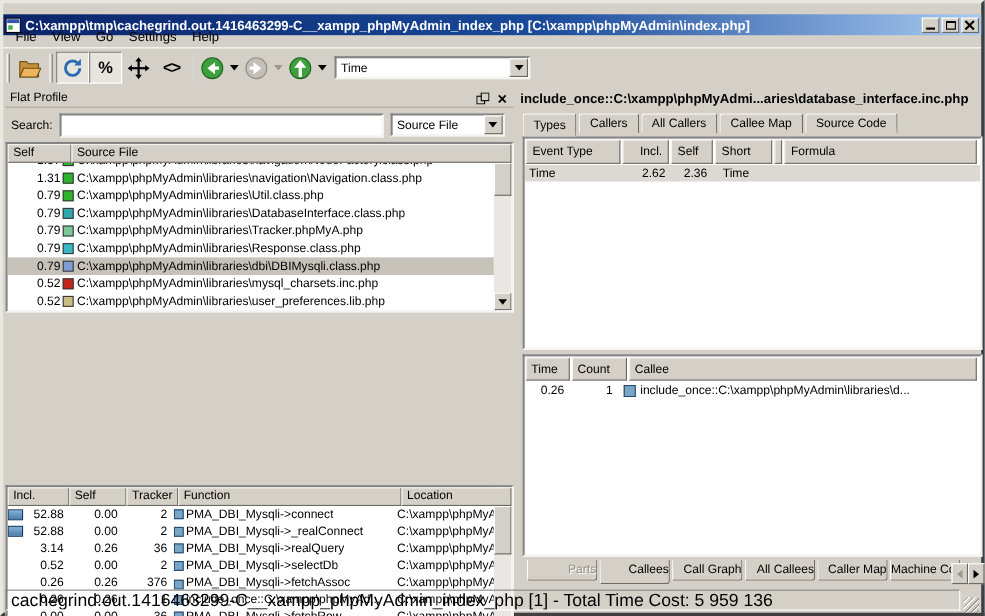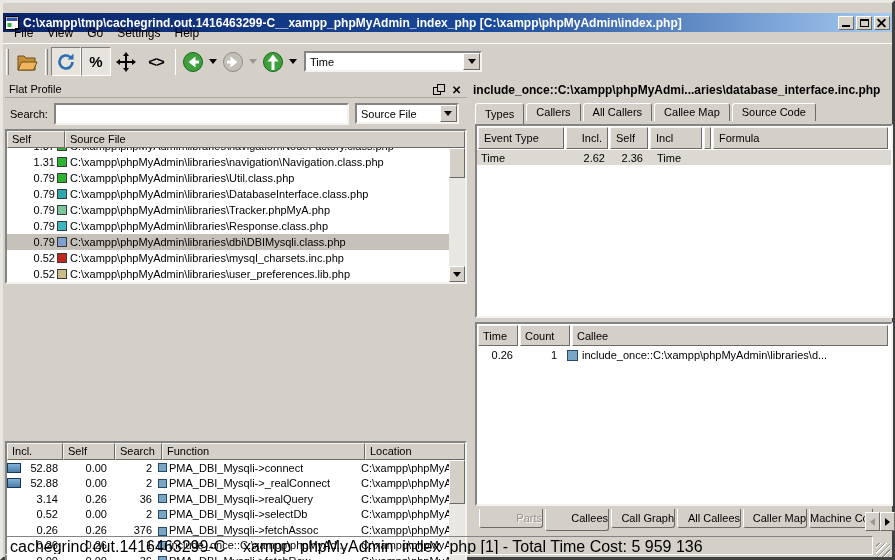--- a/index.html
+++ b/index.html
@@ -271,21 +271,21 @@
         <div class="sb-btn" style="bottom:0">
             <span class="tri-down"></span>
           </div>
       </div>
     </div>
 
     <div class="fn-table tbl frame2">
       <div class="thead">
         <span class="hcell" style="width:56px">Incl.</span>
         <span class="hcell" style="width:52px">Self</span>
-        <span class="hcell" style="width:47px">Search</span>
+        <span class="hcell" style="width:47px">Tracker</span>
         <span class="hcell" style="width:203px">Function</span>
         <span class="hcell" style="flex:1">Location</span>
       </div>
       <div class="tbody" style="top:17px;bottom:16px;">
         <div>
 
         <div class="trow" style="height:15.5px">
             <span class="cell" style="width:56px;display:flex;align-items:center">
               <span class="costbar"></span>
               <span class="num" style="flex:1;padding-right:5px">52.88</span>
@@ -399,21 +399,21 @@
         <span class="tab">All Callers</span>
         <span class="tab">Callee Map</span>
         <span class="tab">Source Code</span>
       </div>
 
     <div class="types-panel tbl frame2">
       <div class="ttl-head">
         <span class="hcell hc" style="width:86px">Event Type</span>
         <span class="hcell hc" style="width:42px;justify-content:flex-end">Incl.</span>
         <span class="hcell hc" style="width:38px">Self</span>
-        <span class="hcell hc" style="width:52px">Incl</span>
+        <span class="hcell hc" style="width:52px">Short</span>
         <span class="hcell hc" style="width:7px;padding:0"></span>
         <span class="hcell hc" style="flex:1">Formula</span>
       </div>
       <div>
 
       <div class="event-row selected">
           <span class="cell" style="width:88px;padding-left:4px">Time</span>
           <span class="cell num" style="width:40px">2.62</span>
           <span class="cell num" style="width:38px">2.36</span>
           <span class="cell" style="width:60px;padding-left:14px">Time</span>

